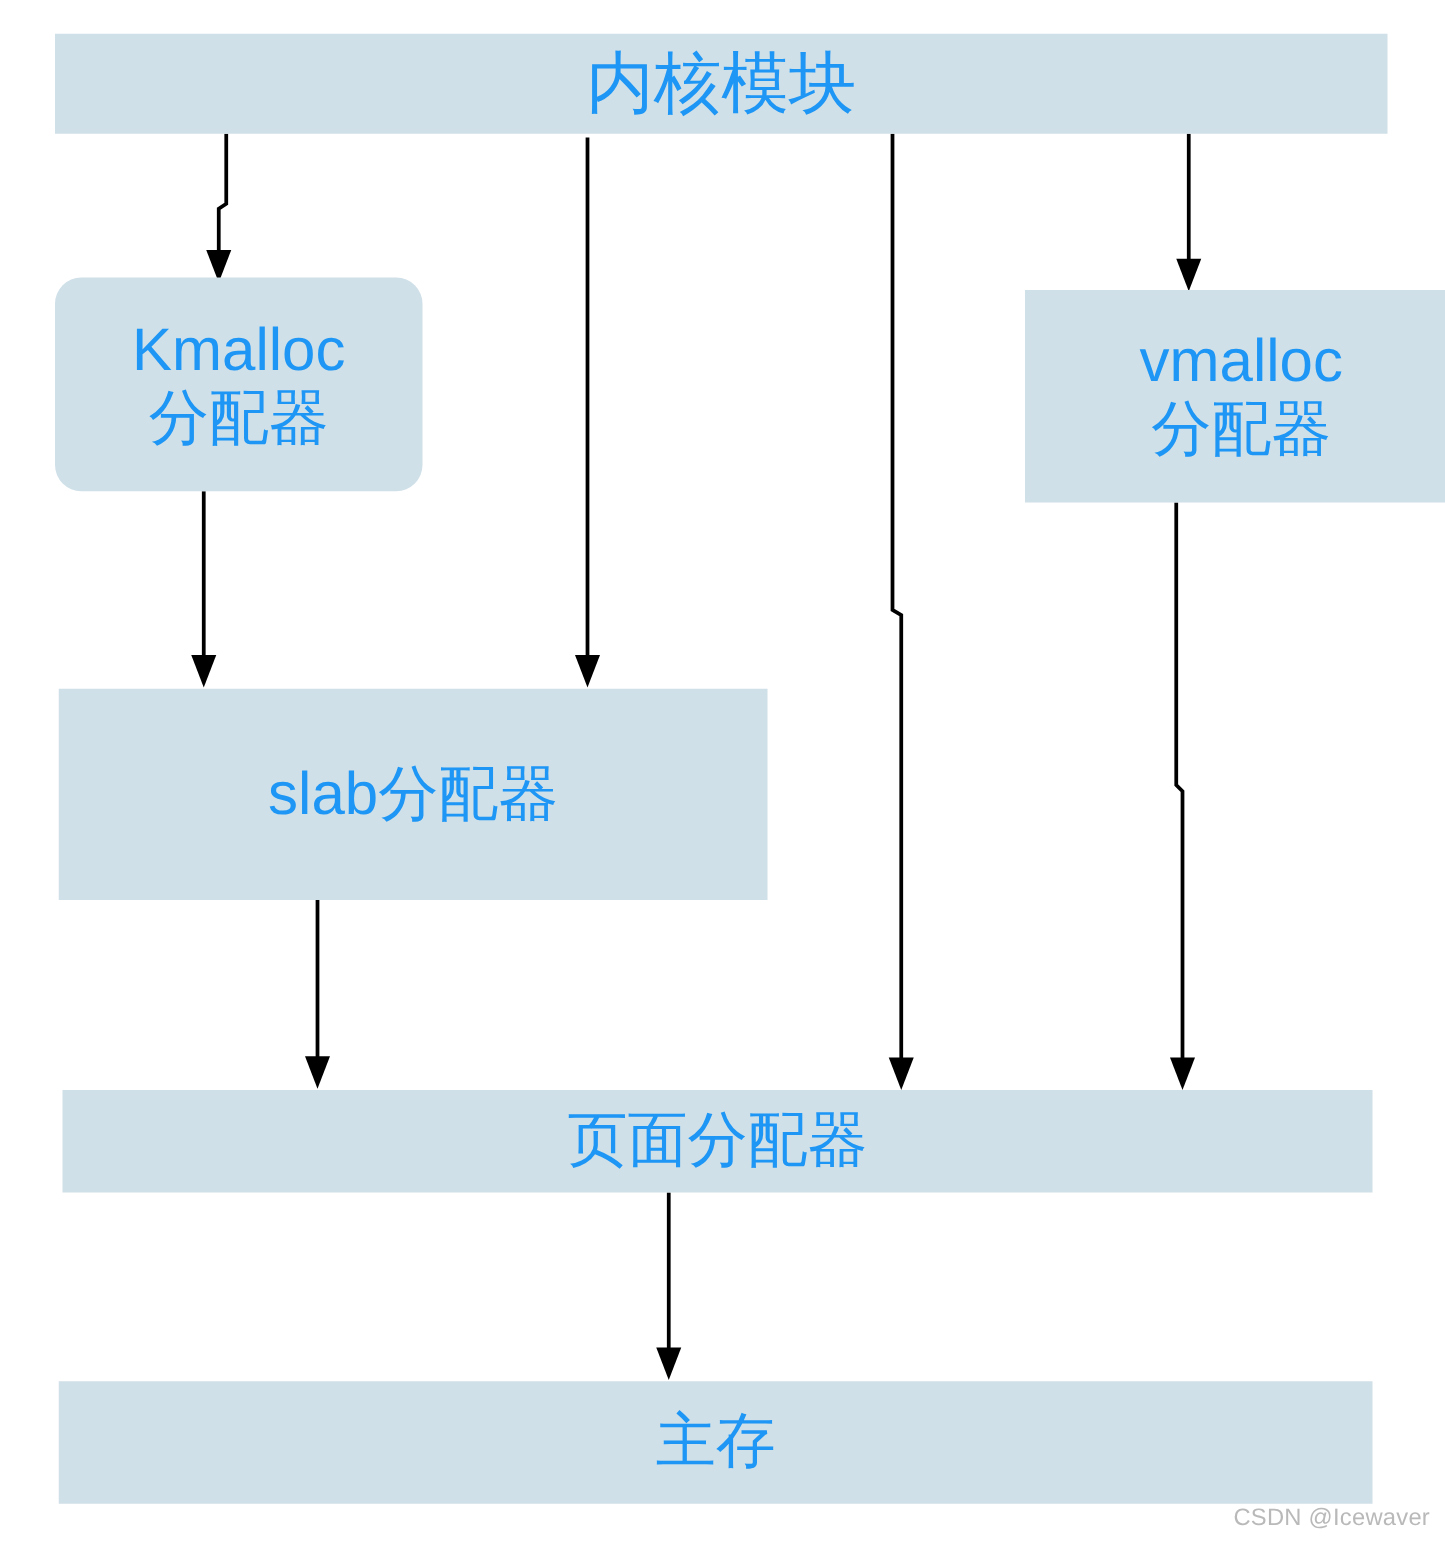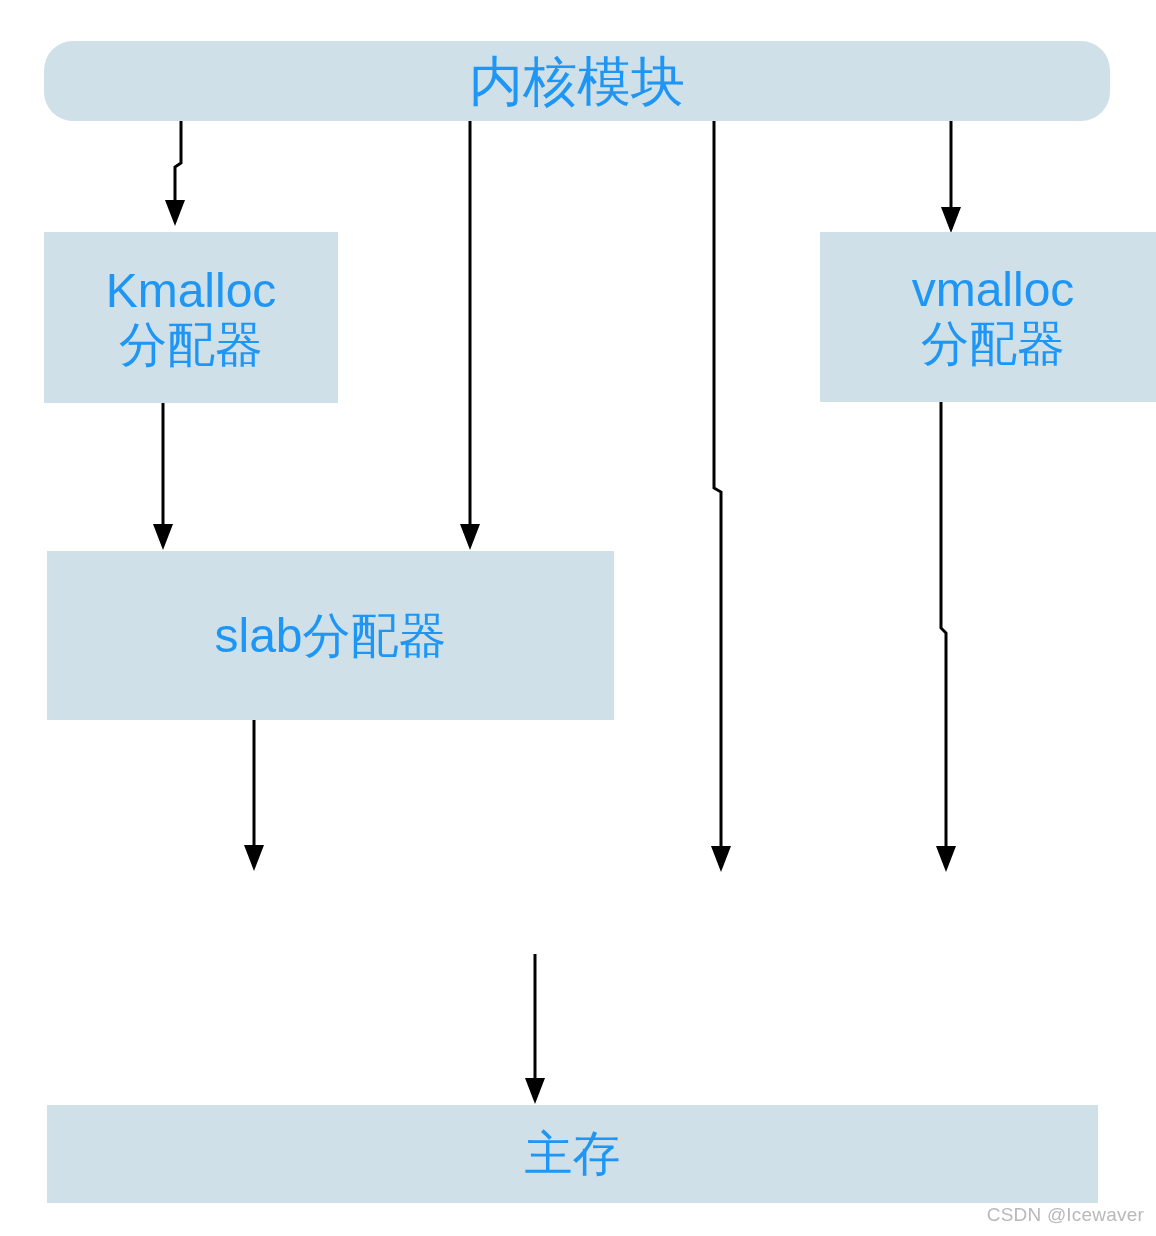--- a/index.html
+++ b/index.html
@@ -33,27 +33,27 @@
     user-select: none;
   }
   .node .label {
     display: block;
     text-align: center;
     white-space: pre-line;
   }
 
   
   #node-kernel-module {
-    left: 44px; top: 41px; width: 1066px; height: 80px;
+    left: 44px; top: 27px; width: 1066px; height: 80px;
     font-size: 54px;
-    border-radius: 29px;
   }
   #node-kmalloc {
-    left: 44px; top: 232px; width: 294px; height: 171px;
+    left: 44px; top: 222px; width: 294px; height: 171px;
     font-size: 48px;
+    border-radius: 21px;
   }
   #node-vmalloc {
     left: 820px; top: 232px; width: 346px; height: 170px;
     font-size: 48px;
   }
   #node-slab {
     left: 47px; top: 551px; width: 567px; height: 169px;
     font-size: 48px;
   }
   #node-page-allocator {
@@ -151,20 +151,23 @@
 
   <div class="node" id="node-vmalloc">
     <span class="label">vmalloc
 分配器</span>
   </div>
 
   <div class="node" id="node-slab">
     <span class="label">slab分配器</span>
   </div>
 
+  <div class="node" id="node-page-allocator">
+    <span class="label">页面分配器</span>
+  </div>
 
   <div class="node" id="node-main-memory">
     <span class="label">主存</span>
   </div>
 
   <div id="watermark">CSDN @Icewaver</div>
 
 </div>
 
 </body></html>

